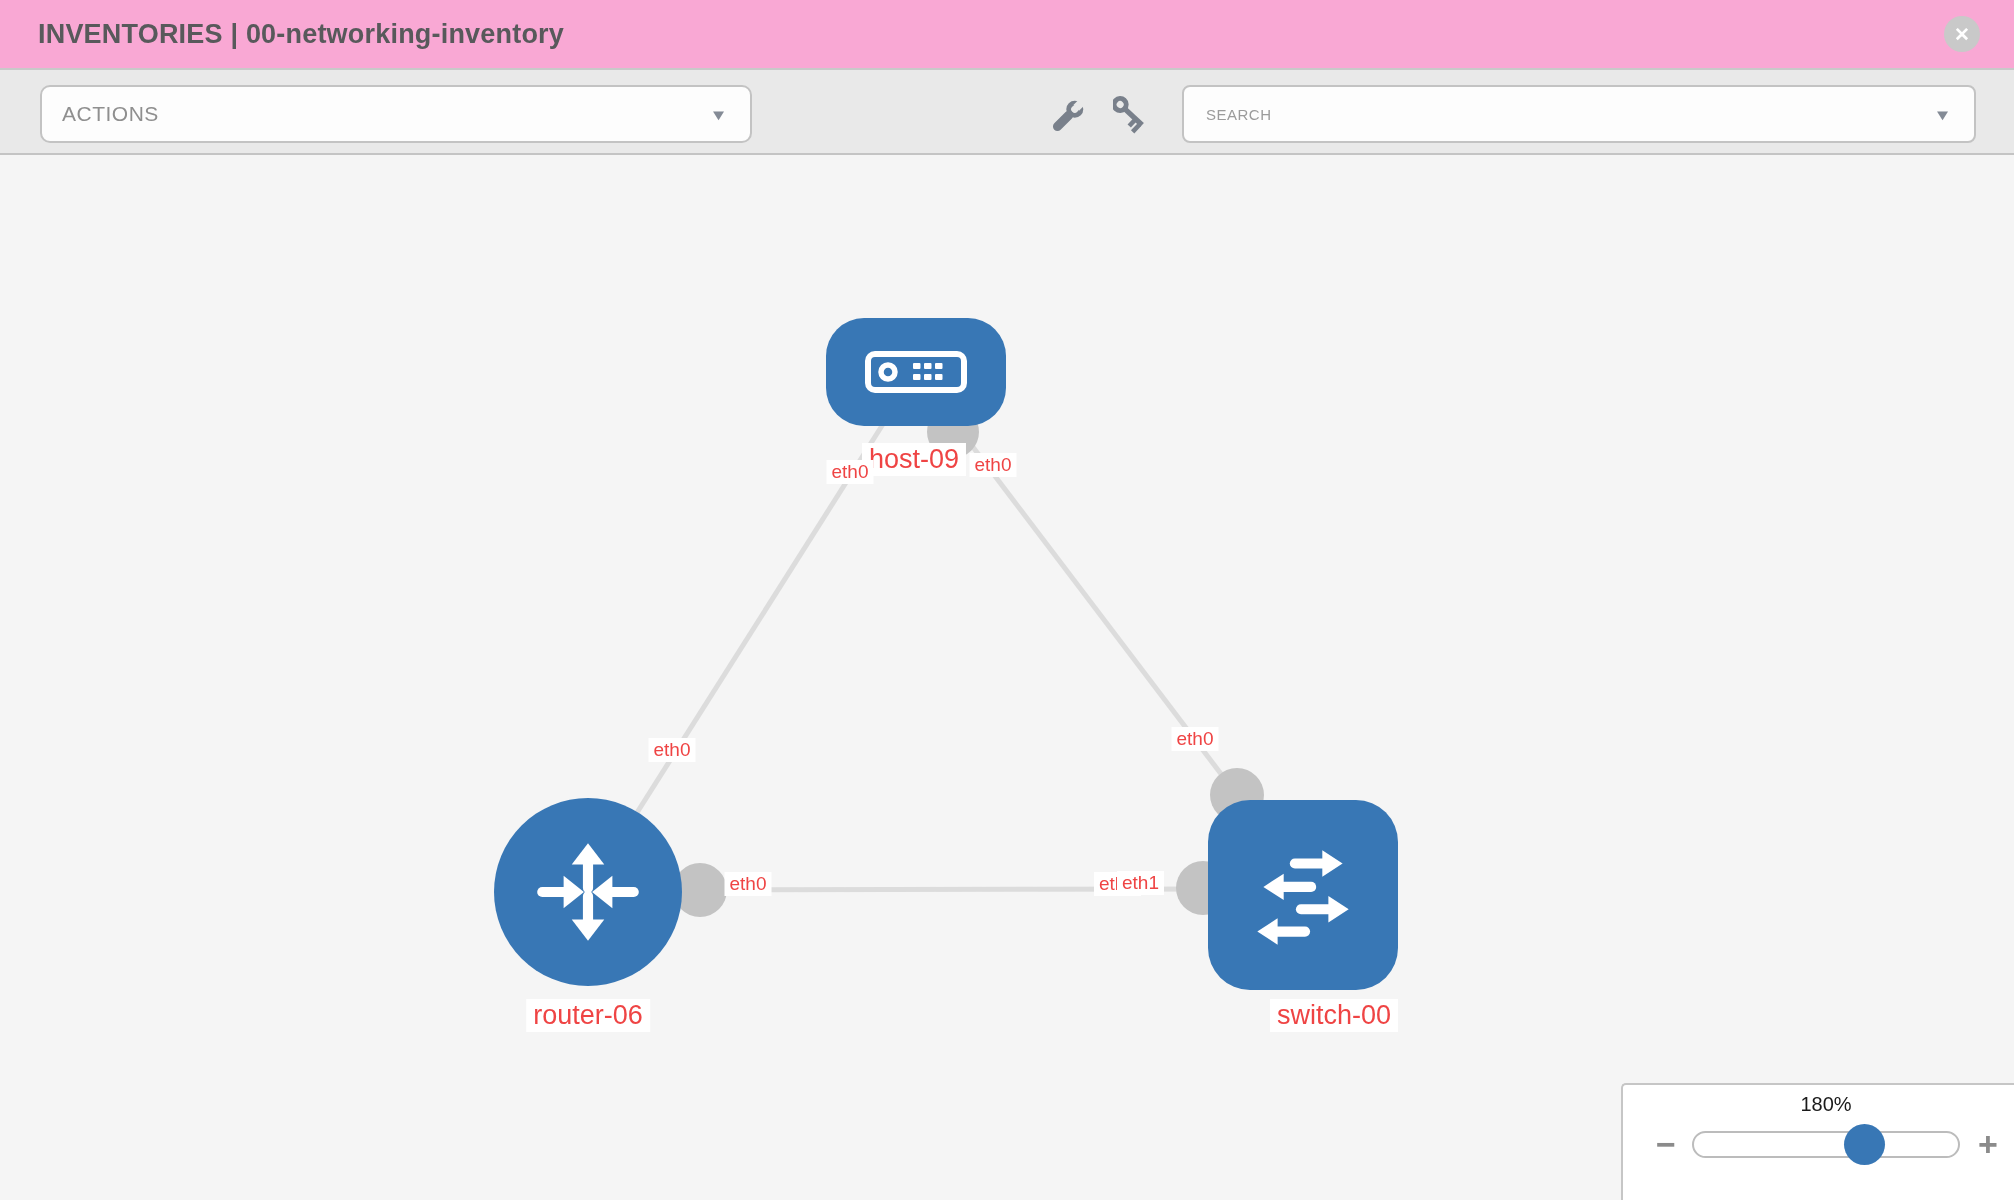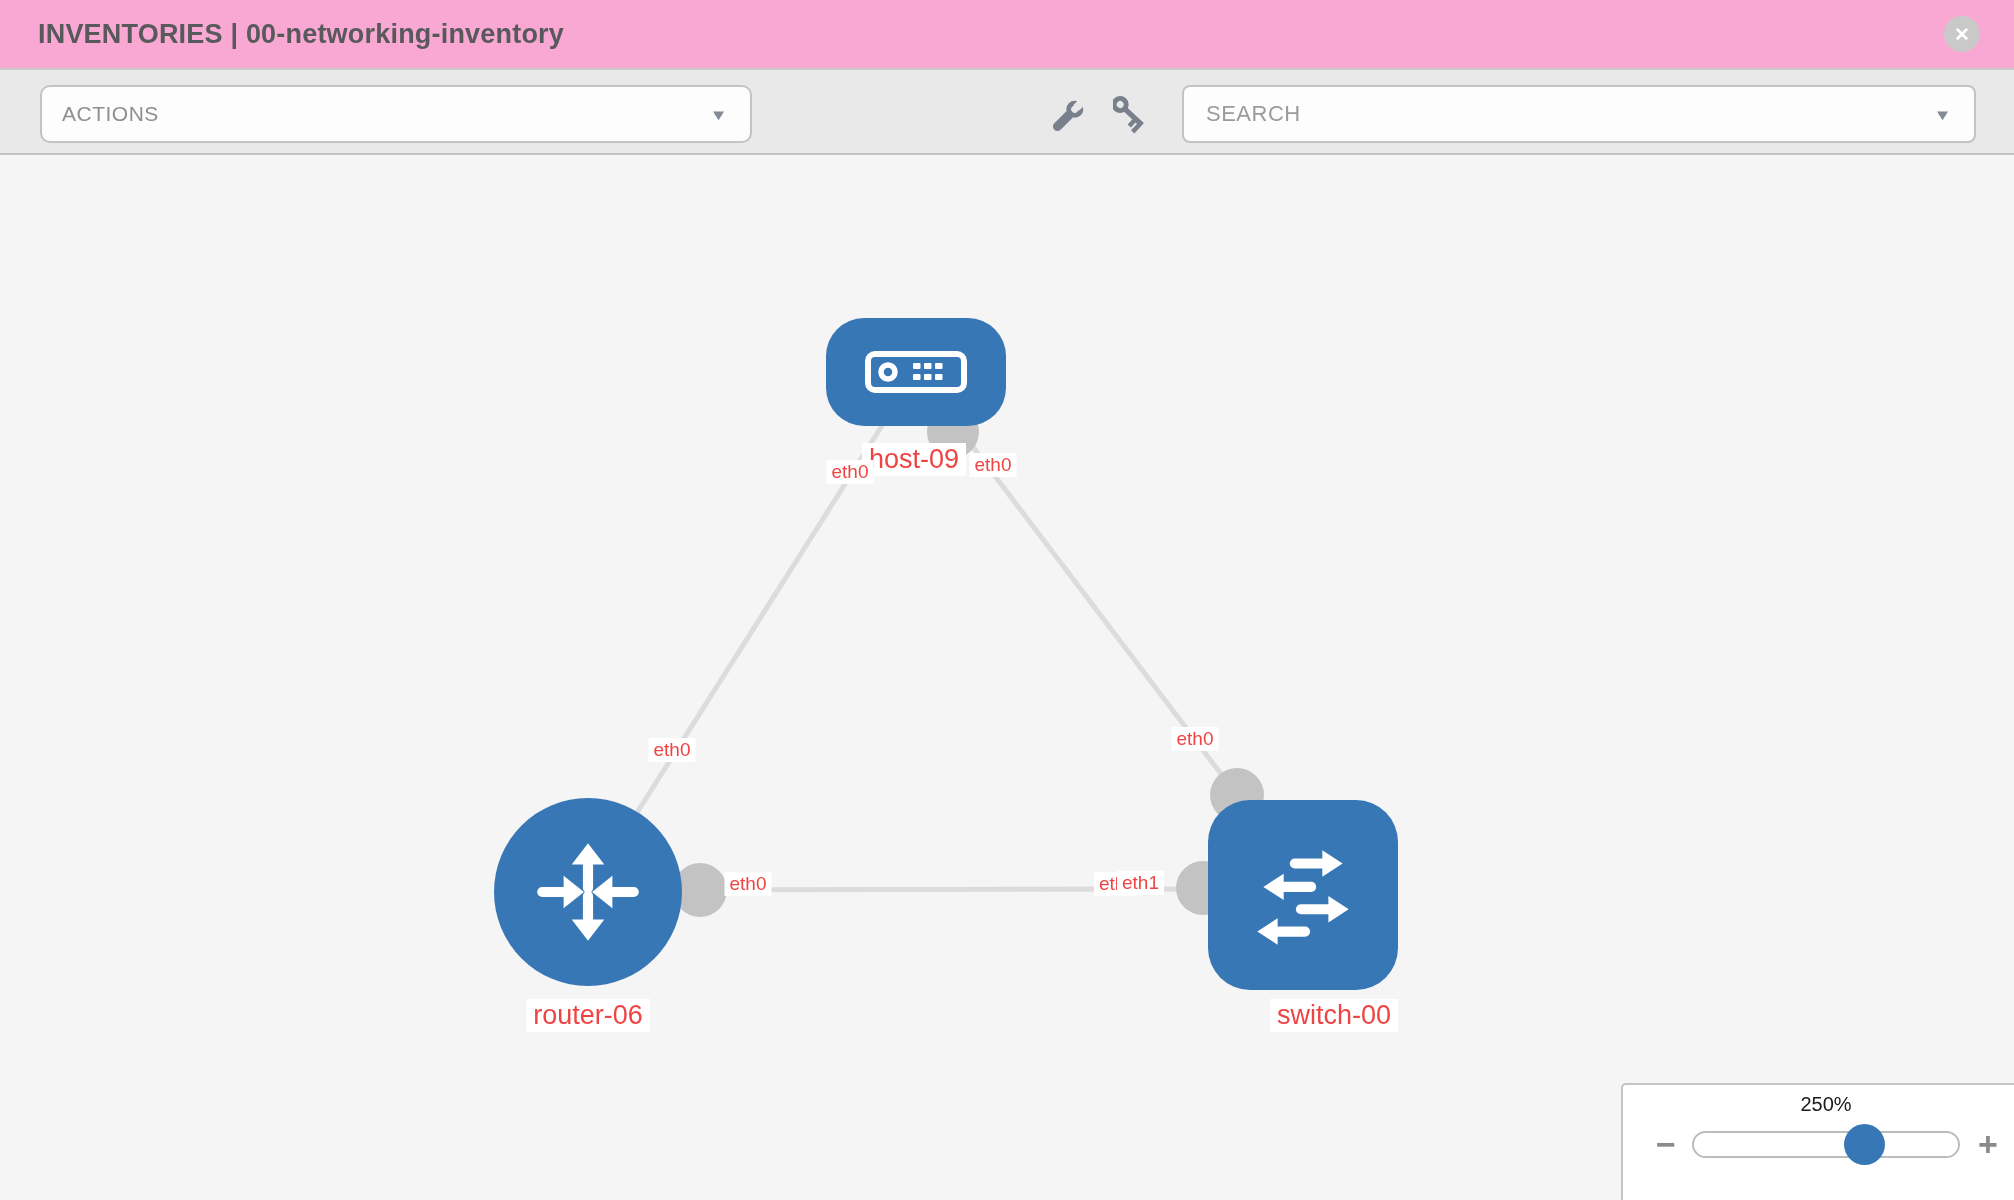--- a/index.html
+++ b/index.html
@@ -35,21 +35,21 @@
     background:#fdfdfd; border:2px solid #c3c3c3; border-radius:8px;
     display:flex; align-items:center; cursor:pointer;
   }
   .dd-actions { left:40px;  width:712px;border-radius:10px; }
   .dd-search  { left:1182px; width:794px; }
   .dd-label {
     margin-left:20px; font-size:21px; color:#8f8f8f; letter-spacing:.5px;
   }
   .search-input {
     margin-left:20px; border:none; outline:none; background:transparent;
-    font-family:"Liberation Sans", sans-serif; font-size:22px; color:#6f6f6f;
+    font-family:"Liberation Sans", sans-serif; font-size:15px; color:#6f6f6f;
     width:700px; letter-spacing:.5px;
   }
   .search-input::placeholder { color:#9b9b9b; opacity:1; }
   .dd-chevron {
     position:absolute; right:24px; top:50%; transform:translateY(-50%) scaleX(1.25);
     color:#848b96; font-size:15px;
   }
   .tool-btn { position:absolute; top:26px; width:40px; height:40px; cursor:pointer; }
   .tool-wrench { left:1046px; }
   .tool-key   { left:1113px; }
@@ -213,21 +213,21 @@
   <div class="chip chip-if chip-eth-host-left">eth0</div>
   <div class="chip chip-if chip-eth-host-right">eth0</div>
   <div class="chip chip-if chip-eth-link1">eth0</div>
   <div class="chip chip-if chip-eth-link2">eth0</div>
   <div class="chip chip-if chip-eth-link3-router">eth0</div>
   <div class="chip chip-if-abs chip-eth-link3-under">eth0</div>
   <div class="chip chip-if-abs chip-eth-link3-switch">eth1</div>
 </div>
 
 <div class="zoom-panel">
-  <div class="zoom-level">250%</div>
+  <div class="zoom-level">180%</div>
   <div class="zoom-minus">
     <span>−</span>
   </div>
   <div class="zoom-track"></div>
   <div class="zoom-thumb"></div>
   <div class="zoom-plus">
     <span>+</span>
   </div>
 </div>
 

